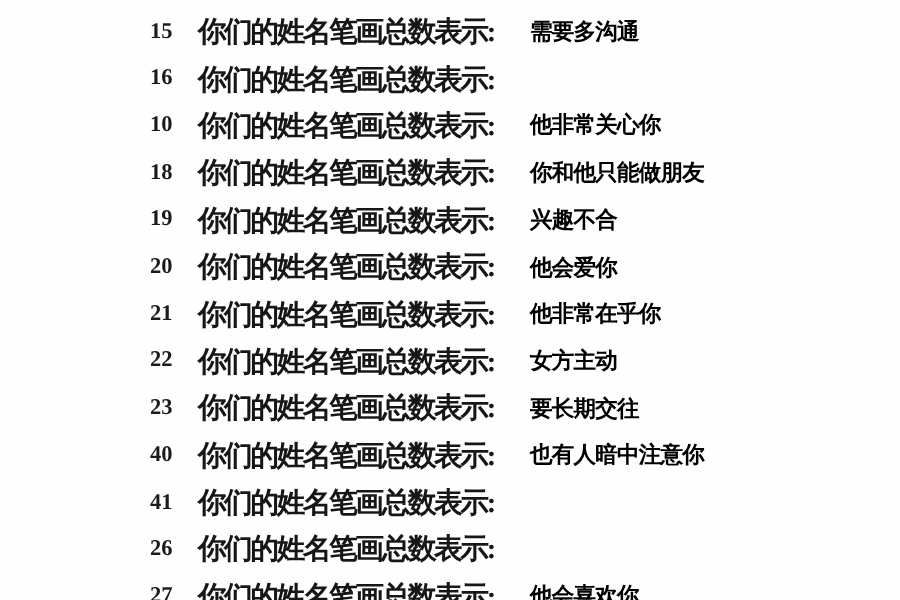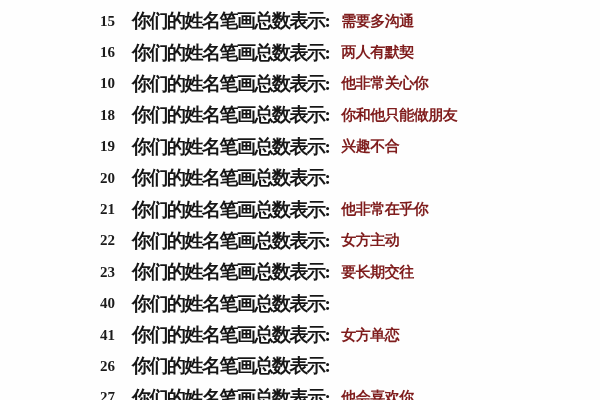--- a/index.html
+++ b/index.html
@@ -38,39 +38,38 @@
     font-family: "Liberation Serif", "DejaVu Serif", serif;
     font-weight: 700;
     font-size: 19px;
     color: #161616;
     letter-spacing: -1.5px;
   }
   .result {
     font-family: "Liberation Serif", "DejaVu Serif", serif;
     font-weight: 700;
     font-size: 15px;
-    color: #7f1d1d;
+    color: #000000;
     letter-spacing: -0.5px;
-    margin-left: 12px;
+    margin-left: 24px;
   }
 </style>
 </head>
 <body>
 
 <div class="page">
   <div class="row">
     <span class="num">15</span>
     <span class="prefix">你们的姓名笔画总数表示:</span>
     <span class="result">需要多沟通</span>
   </div>
 
   <div class="row">
     <span class="num">16</span>
     <span class="prefix">你们的姓名笔画总数表示:</span>
-    <span class="result">两人有默契</span>
   </div>
 
   <div class="row">
     <span class="num">10</span>
     <span class="prefix">你们的姓名笔画总数表示:</span>
     <span class="result">他非常关心你</span>
   </div>
 
   <div class="row">
     <span class="num">18</span>
@@ -80,20 +79,21 @@
 
   <div class="row">
     <span class="num">19</span>
     <span class="prefix">你们的姓名笔画总数表示:</span>
     <span class="result">兴趣不合</span>
   </div>
 
   <div class="row">
     <span class="num">20</span>
     <span class="prefix">你们的姓名笔画总数表示:</span>
+    <span class="result">他会爱你</span>
   </div>
 
   <div class="row">
     <span class="num">21</span>
     <span class="prefix">你们的姓名笔画总数表示:</span>
     <span class="result">他非常在乎你</span>
   </div>
 
   <div class="row">
     <span class="num">22</span>
@@ -103,26 +103,26 @@
 
   <div class="row">
     <span class="num">23</span>
     <span class="prefix">你们的姓名笔画总数表示:</span>
     <span class="result">要长期交往</span>
   </div>
 
   <div class="row">
     <span class="num">40</span>
     <span class="prefix">你们的姓名笔画总数表示:</span>
+    <span class="result">也有人暗中注意你</span>
   </div>
 
   <div class="row">
     <span class="num">41</span>
     <span class="prefix">你们的姓名笔画总数表示:</span>
-    <span class="result">女方单恋</span>
   </div>
 
   <div class="row">
     <span class="num">26</span>
     <span class="prefix">你们的姓名笔画总数表示:</span>
   </div>
 
   <div class="row">
     <span class="num">27</span>
     <span class="prefix">你们的姓名笔画总数表示:</span>

